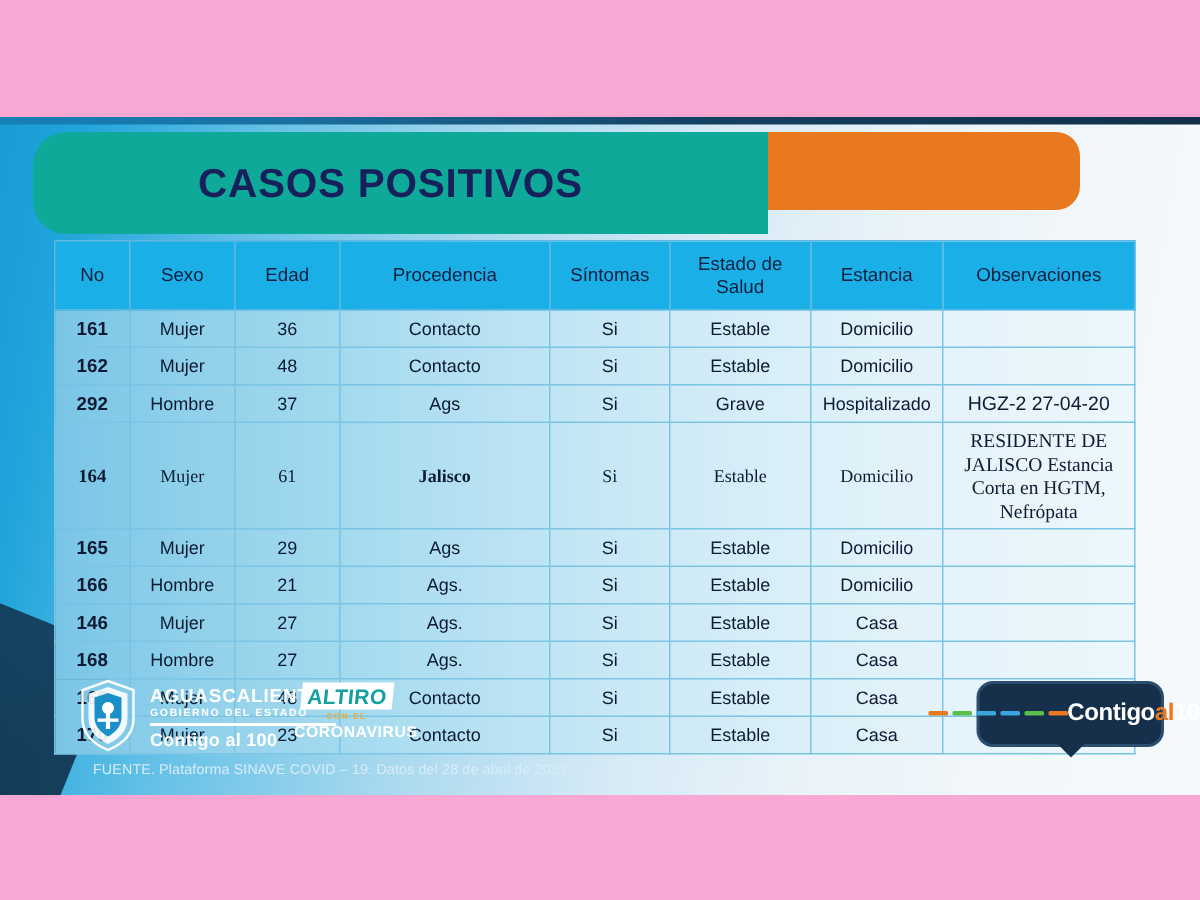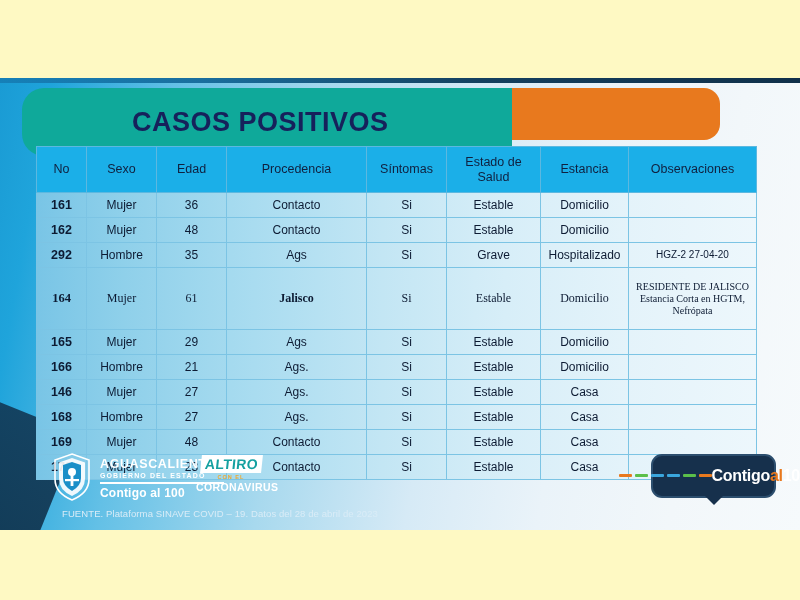--- a/index.html
+++ b/index.html
@@ -1,19 +1,19 @@
 <!DOCTYPE html>
 <html><head>
 <meta charset="utf-8">
 <style>
   * { margin:0; padding:0; box-sizing:border-box; }
   html,body { width:800px; height:600px; background:#000; overflow:hidden;
               font-family:"Liberation Sans", sans-serif; }
 
-  #stage { position:relative; width:800px; height:600px; background:#fef9c3; }
+  #stage { position:relative; width:800px; height:600px; background:#f9a8d4; }
 
   
   #slide {
     position:absolute; left:0; top:78px; width:800px; height:452px;
     background:linear-gradient(100deg,
       #1a9bd4 0%, #1fa4db 6%, #63c0e6 20%, #a8d9ee 38%,
       #d6eaf6 55%, #eaf3f9 70%, #f2f7fa 85%, #f6fafc 100%);
     overflow:hidden;
   }
   
@@ -37,37 +37,37 @@
     position:absolute; left:22px; top:10px; width:490px; height:68px;
     background:#0fa99a; border-radius:22px 0 0 22px;
     display:flex; align-items:center;
   }
   #page-title {
     color:#16215b; font-size:27px; font-weight:bold; letter-spacing:.5px;
     margin-left:110px;
   }
 
   
-  #tbl-wrap { position:absolute; left:36px; top:68px; width:720px; }
+  #tbl-wrap { position:absolute; left:36px; top:82px; width:720px; }
   table { width:720px; border-collapse:collapse; table-layout:fixed; }
   th {
     background:#1bafe8; color:#10203f; font-size:12.5px; font-weight:normal;
     border:1px solid #5cb8e0; padding:7px 2px; line-height:1.15;
     text-align:center; height:46px;
   }
   td {
     border:1px solid #7cc4e4; font-size:12px; color:#0d1b33;
     text-align:center; padding:4px 3px; height:25px; line-height:1.2;
   }
   tbody tr { background:linear-gradient(90deg,
       #79c5e6 0%, #8fd0ea 12%, #a9dcf0 30%, #c3e6f4 48%,
       #d7eef8 65%, #e4f3fa 82%, #edf7fc 100%); }
   td.no { font-weight:bold; font-size:12.5px; }
   td.bold { font-weight:bold;text-align:center; }
-  td.obs { font-size:10px; }
+  td.obs { font-size:13px; }
   tr.tall td { height:62px;font-family:Liberation Serif, serif; }
 
   
   .c-no{width:50px}.c-sexo{width:70px}.c-edad{width:70px}.c-proc{width:140px}
   .c-sint{width:80px}.c-est{width:94px}.c-estan{width:88px}.c-obs{width:128px}
 
   
   #footer { position:absolute; left:0; top:372px; width:800px; height:80px; }
 
   .shield {
@@ -158,21 +158,21 @@
               <td class="c-edad">48</td>
               <td class="c-proc">Contacto</td>
               <td class="c-sint">Si</td>
               <td class="c-est">Estable</td>
               <td class="c-estan">Domicilio</td>
               <td class="c-obs obs"></td>
             </tr>
             <tr>
               <td class="c-no no">292</td>
               <td class="c-sexo">Hombre</td>
-              <td class="c-edad">35</td>
+              <td class="c-edad">37</td>
               <td class="c-proc">Ags</td>
               <td class="c-sint">Si</td>
               <td class="c-est">Grave</td>
               <td class="c-estan">Hospitalizado</td>
               <td class="c-obs obs">HGZ-2 27-04-20</td>
             </tr>
             <tr class="tall">
               <td class="c-no no">164</td>
               <td class="c-sexo">Mujer</td>
               <td class="c-edad">61</td>

